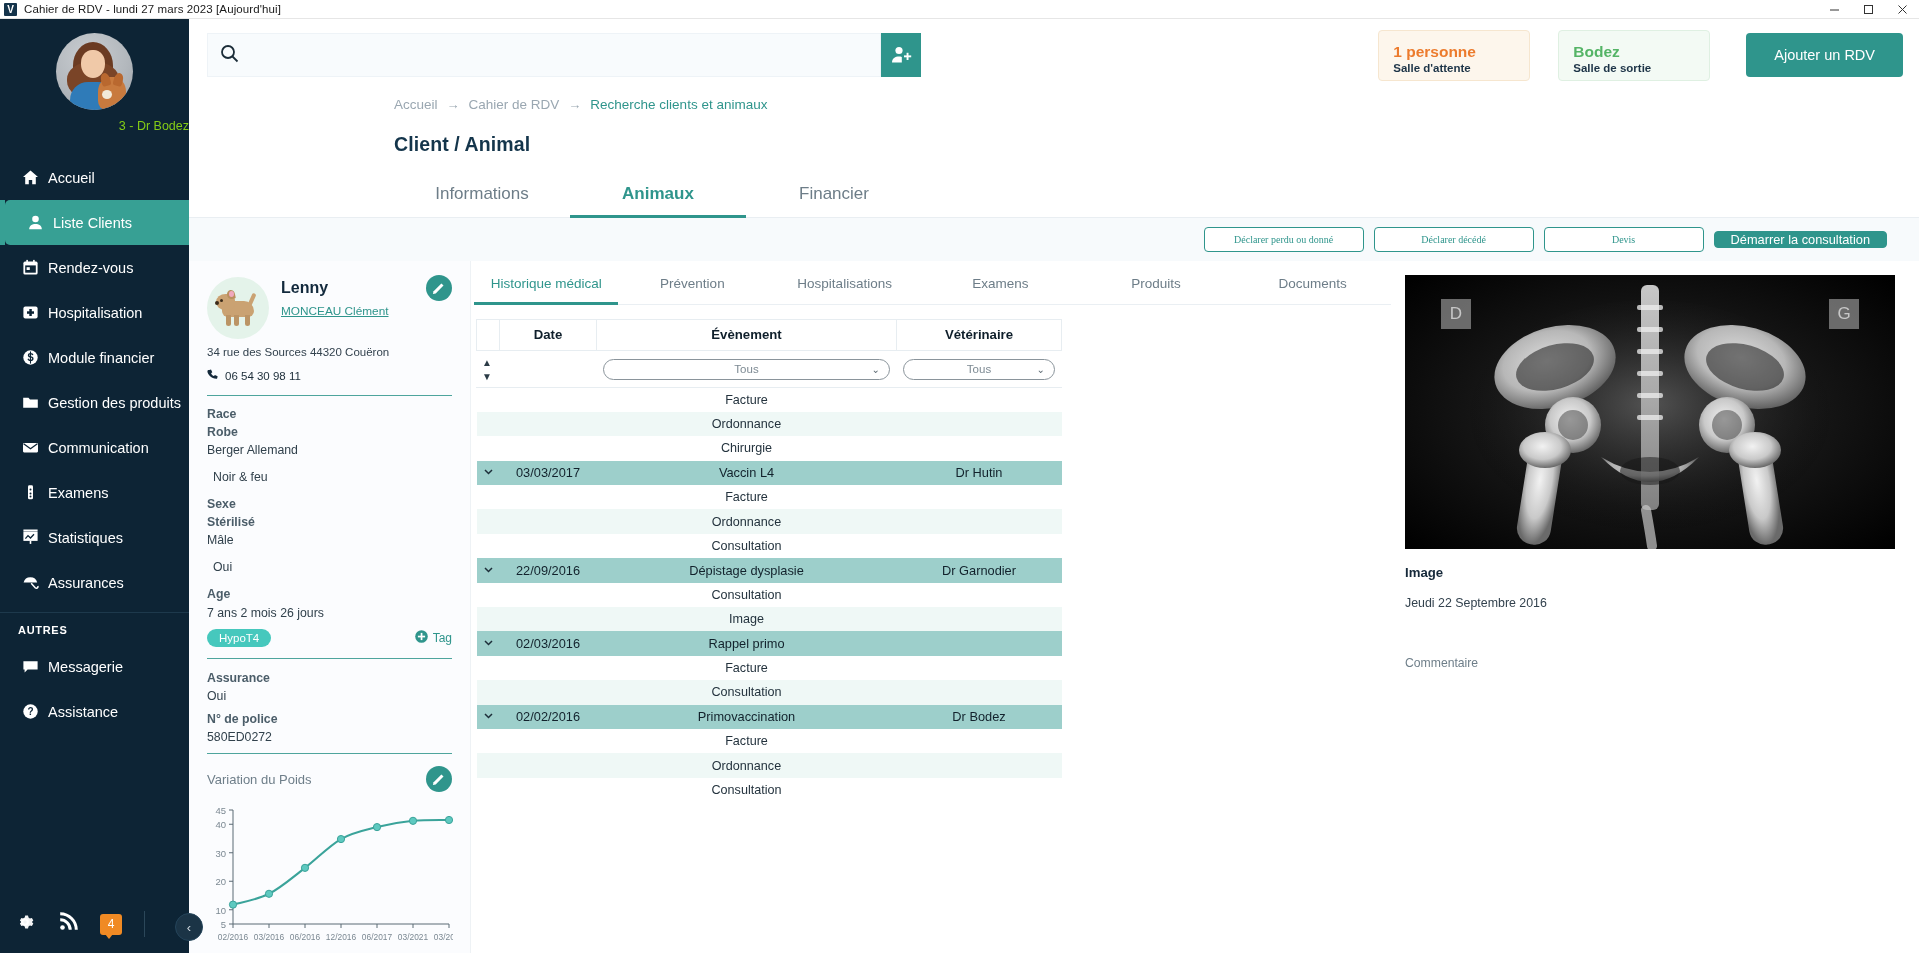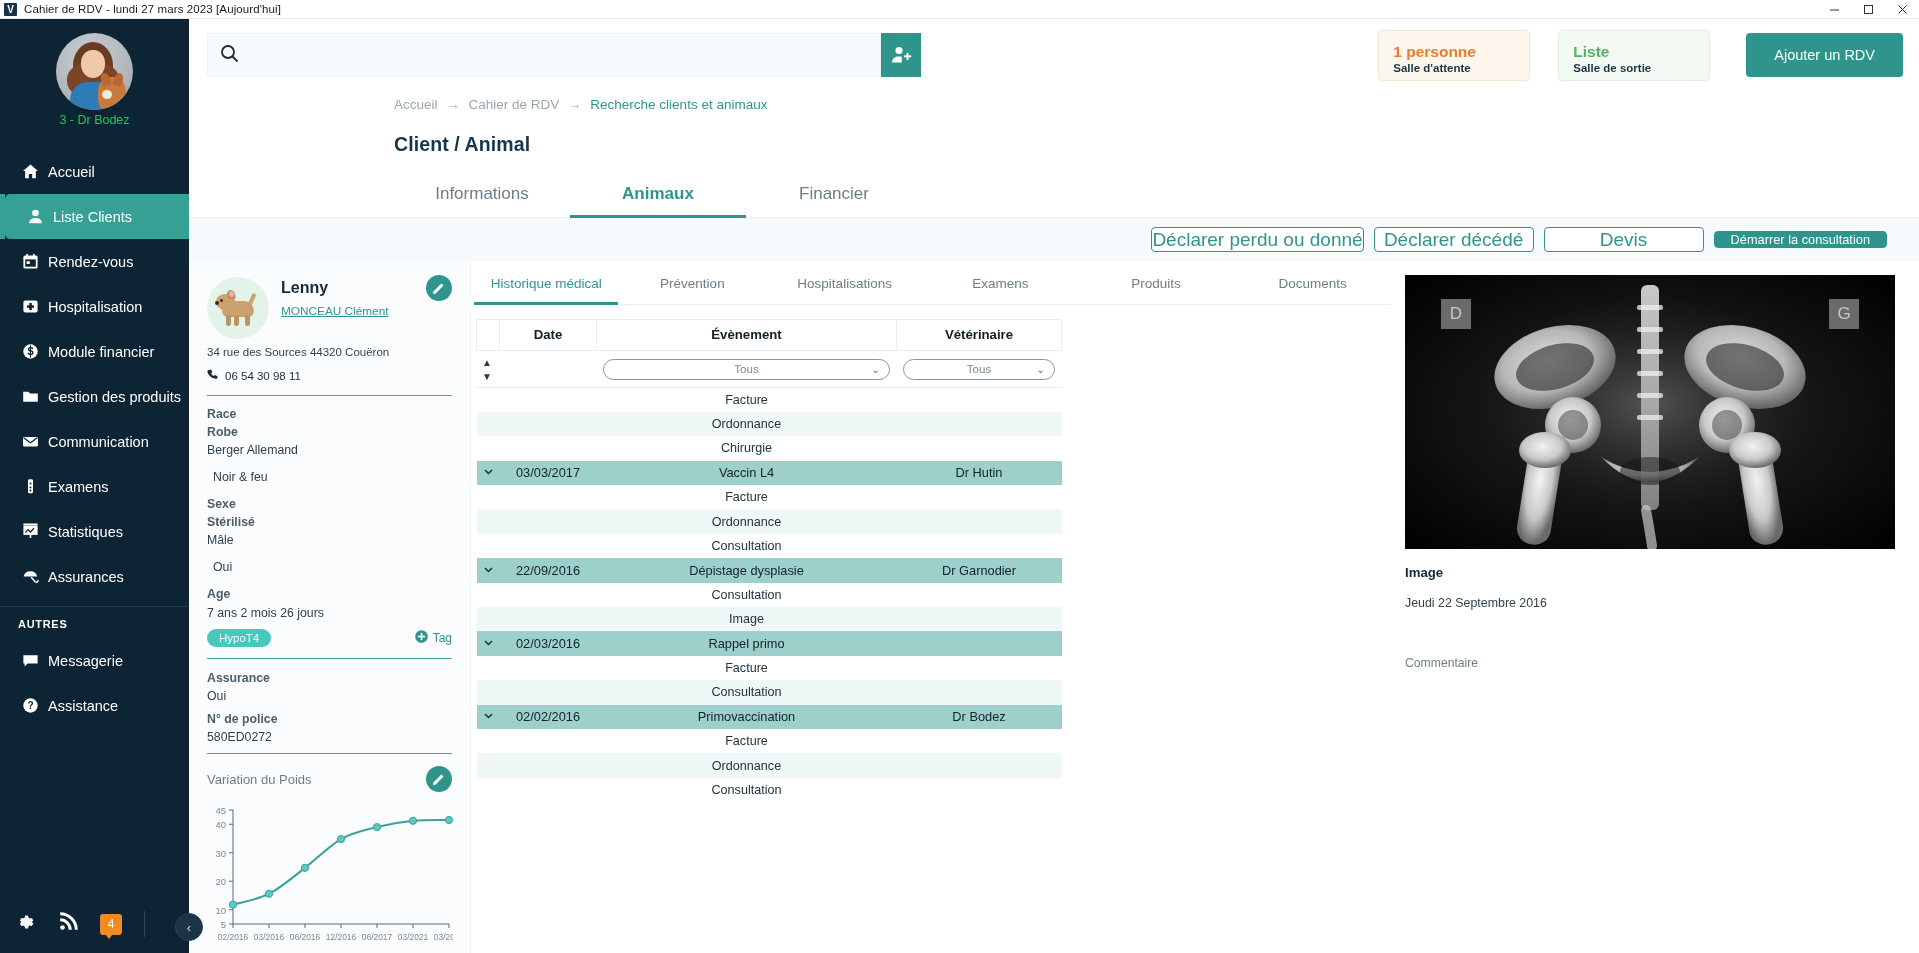--- a/index.html
+++ b/index.html
@@ -68,21 +68,21 @@
     background: #b9682f; border-radius: 50% 50% 20% 20%; transform: rotate(-16deg);
   }
   .av-dog:after {
     content: ""; position: absolute; right: 3px; top: -4px; width: 9px; height: 13px;
     background: #b9682f; border-radius: 50% 50% 20% 20%; transform: rotate(16deg);
   }
   .av-snout {
     position: absolute; right: 14px; bottom: 11px; width: 10px; height: 9px;
     background: #f2ead8; border-radius: 50%; z-index: 4;
   }
-  .profile-name { font-size: 12.5px; margin-top: 3px; color: #22c55e; }
+  .profile-name { font-size: 12.5px; margin-top: 9px; color: #84cc16; text-align: right; }
 
   .nav { margin-top: 12px; flex: 1; overflow: hidden; }
   .nav-item {
     display: flex; align-items: center; height: 45px; padding-left: 22px;
     color: #ffffff; font-size: 14.5px; cursor: pointer; position: relative;
   }
   .nav-item .ni-ico {
     width: 26px; display: flex; align-items: center; justify-content: flex-start;
     flex: 0 0 26px;
   }
@@ -186,22 +186,22 @@
     background: #2f958c;
   }
 
   
   .action-bar {
     background: #f7fafc; display: flex; justify-content: flex-end; align-items: center;
     gap: 10px; padding: 9px 32px 9px 0; flex: 0 0 auto;
   }
   .btn-outline {
     border: 1px solid #2f958c; color: #2f958c; background: #fff; border-radius: 4px;
-    height: 25px; padding: 0 0; font-size: 19px; cursor: pointer; min-width: 160px;
-    font-family: Liberation Sans, sans-serif;
+    height: 25px; padding: 0 12px; font-size: 10px; cursor: pointer; min-width: 160px;
+    font-family: Liberation Serif, serif;
   }
   .btn-primary {
     background: #2f958c; border: 1px solid #2f958c; color: #fff; border-radius: 4px;
     height: 17px; padding: 0 16px; font-size: 12.8px; cursor: pointer; min-width: 168px;
     font-family: "Liberation Sans", sans-serif;
   }
 
   
   .body-split { flex: 1; display: flex; min-height: 0; background: #fff; }
 
@@ -561,21 +561,21 @@
               <rect x="16.6" y="8.8" width="1.9" height="7.2"></rect>
             </svg>
         </div>
       </div>
       <div class="spacer"></div>
       <div class="room-card warn">
         <div class="room-count warn">1 personne</div>
         <div class="room-label">Salle d'attente</div>
       </div>
       <div class="room-card ok">
-        <div class="room-count ok">Liste</div>
+        <div class="room-count ok">Bodez</div>
         <div class="room-label">Salle de sortie</div>
       </div>
       <button class="rdv-btn">Ajouter un RDV</button>
     </div>
 
     <div class="breadcrumb">
       <span>Accueil</span>
       <span class="bc-arrow">→</span>
       <span>Cahier de RDV</span>
       <span class="bc-arrow">→</span>

